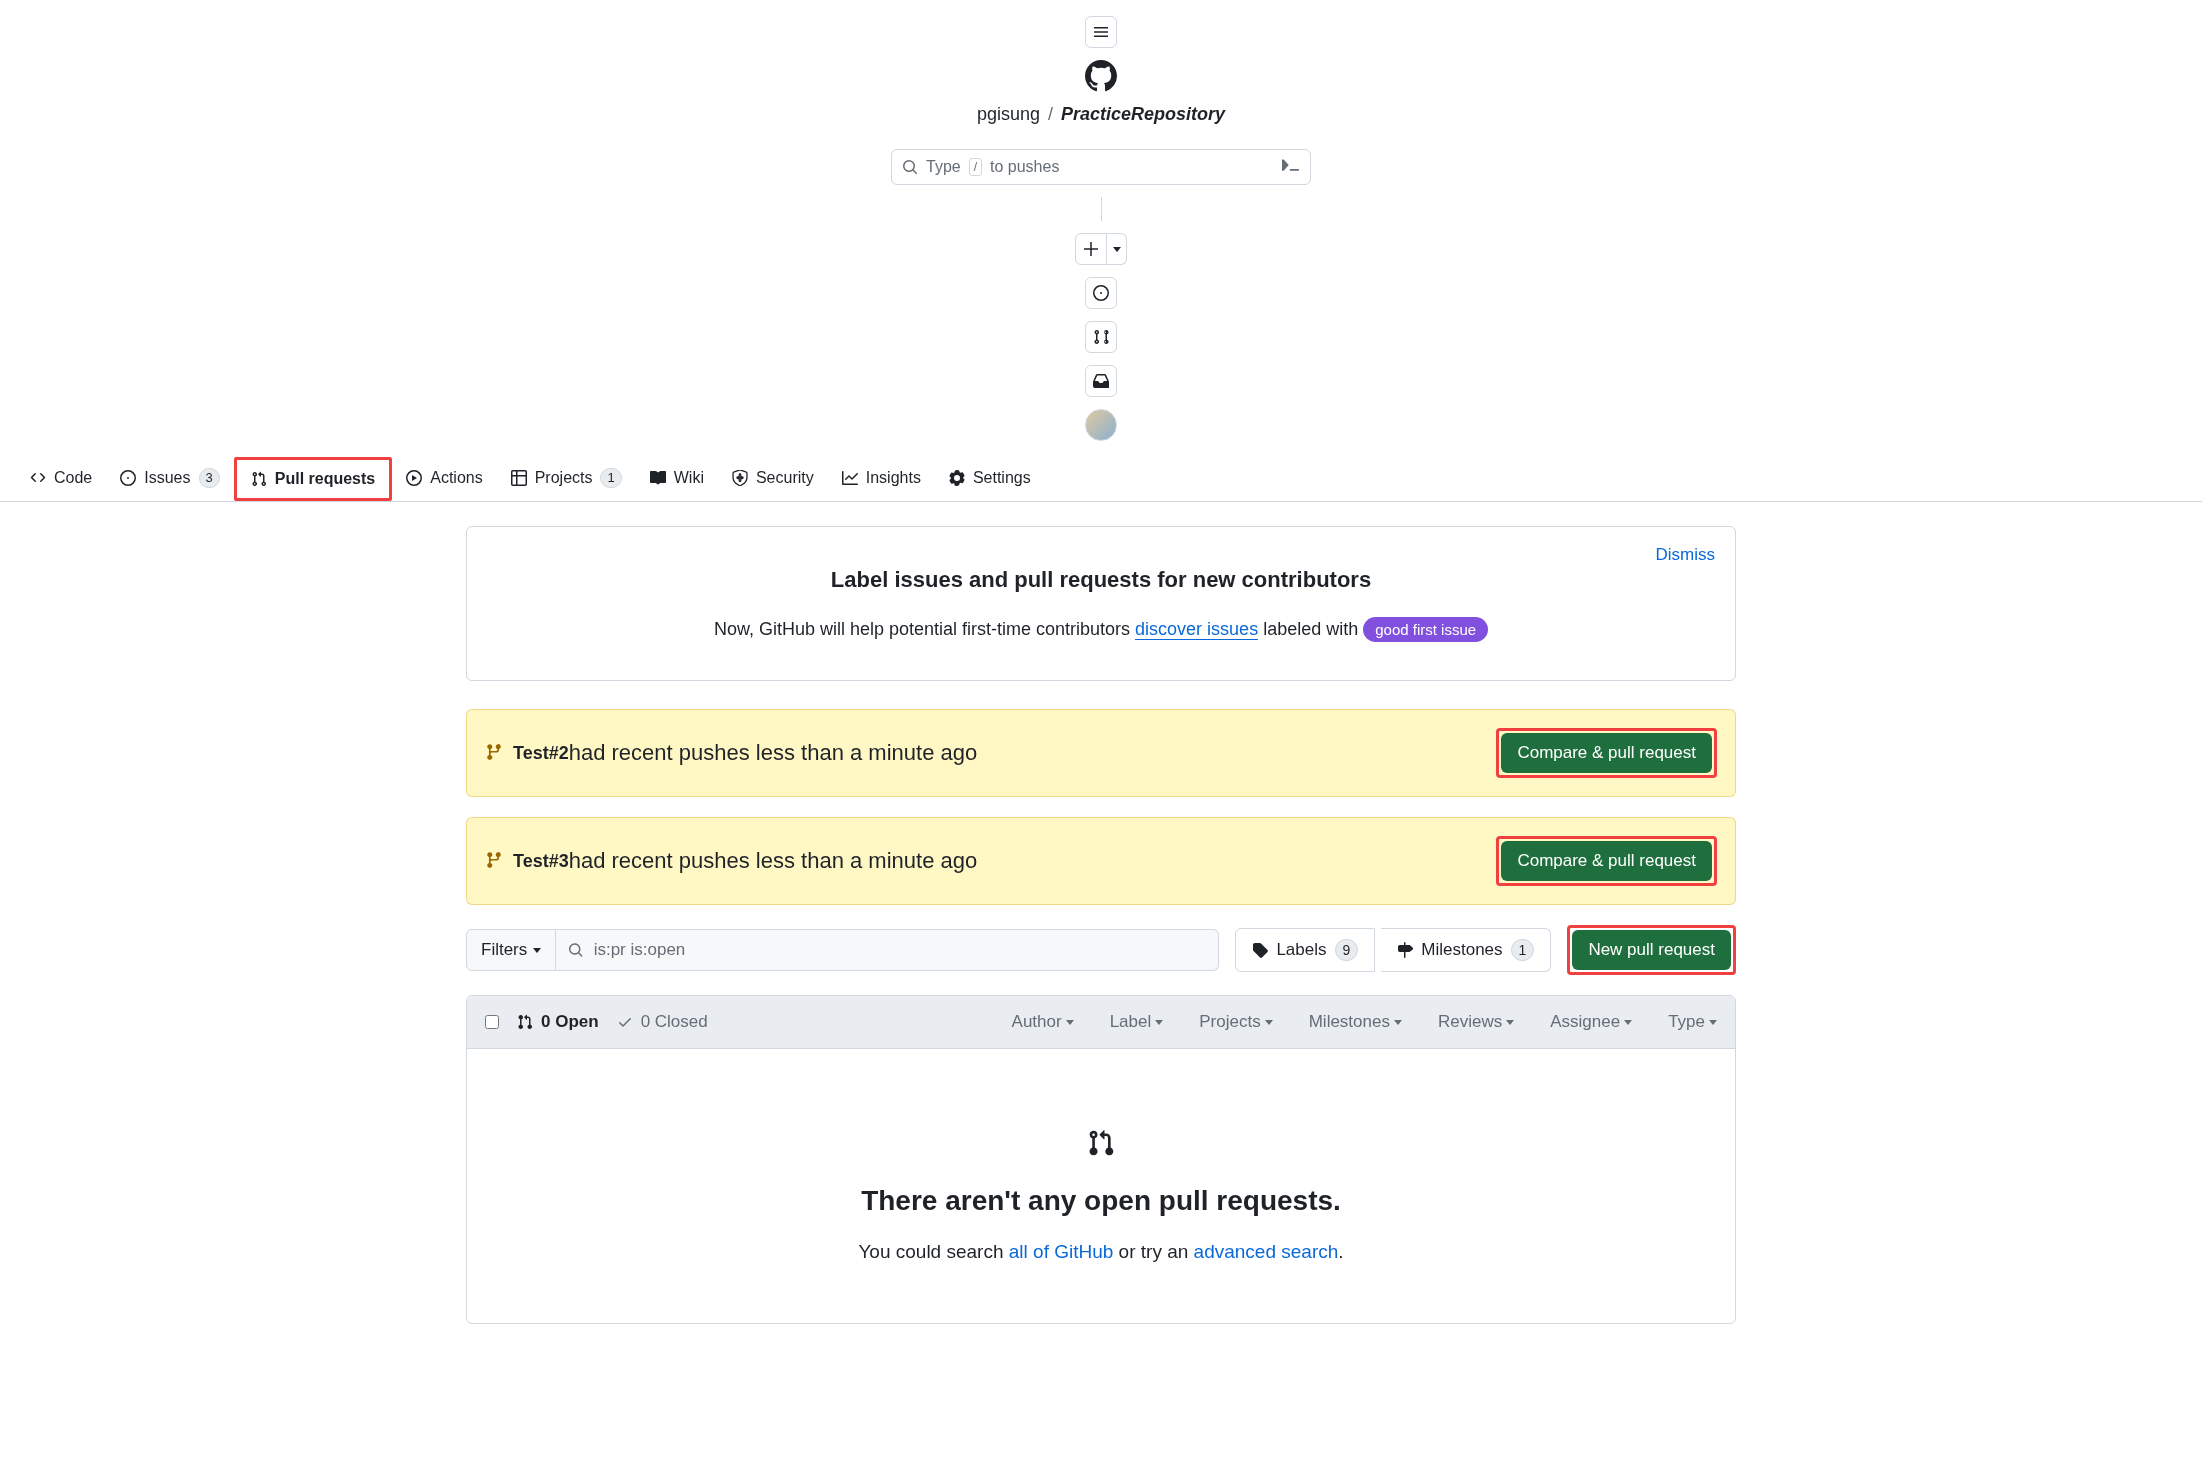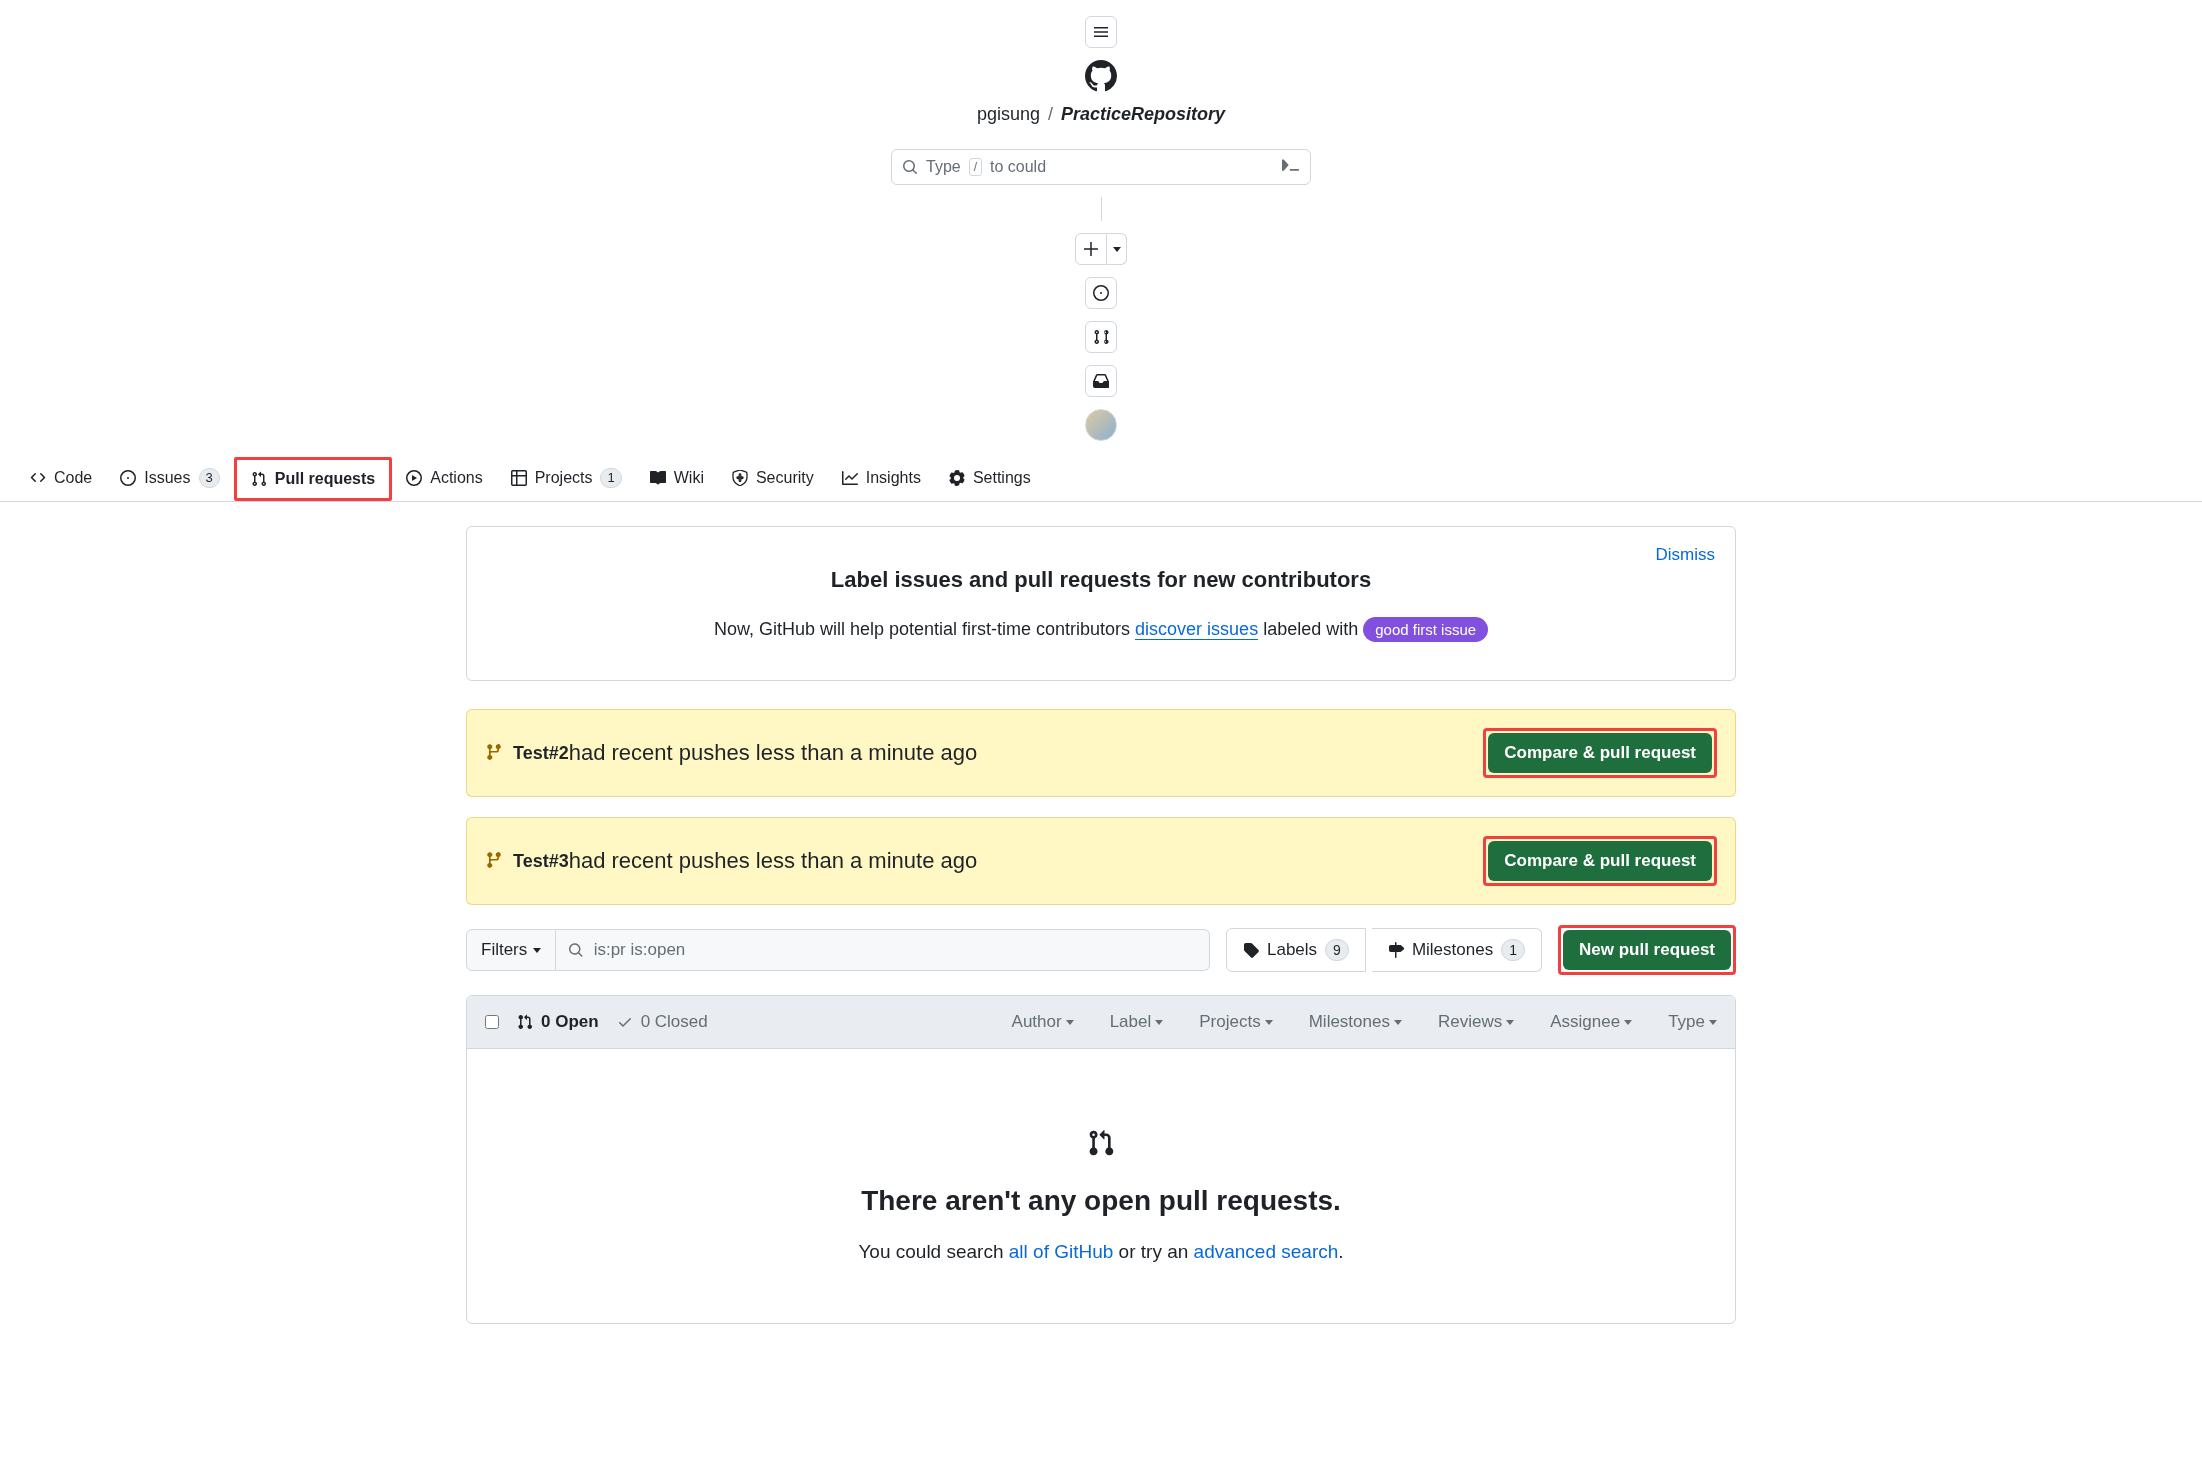--- a/index.html
+++ b/index.html
@@ -42,21 +42,21 @@
 .infobox p { text-align:center; font-size:18px; color:#1f2328;}
 .infobox p a.discover { color:#0969da; border-bottom:1px solid #0969da;}
 .pill { background:#8250df; color:#fff; border-radius:999px; padding:4px 12px; font-size:15px; font-weight:500;}
 
 
 .pushbanner { border:1px solid #d4a72c66; background:#fff8c5; border-radius:6px; padding: 18px 18px; display:flex; align-items:center; margin-bottom: 20px;}
 .pushbanner .branch-icon { color:#9a6700; margin-right:10px;}
 .pushbanner .branch { font-weight:700; font-size:18px;}
 .pushbanner .msg { font-size:22px; }
 .pushbanner .spacer { flex:1;}
-.btn-green { background:#1f6f3e; color:#fff; border:none; border-radius:6px; padding:10px 16px; font-size:17px; font-weight:700; cursor:pointer;text-align:center;}
+.btn-green { background:#1f6f3e; color:#fff; border:none; border-radius:6px; padding:10px 16px; font-size:17px; font-weight:400; cursor:pointer;text-align:center;}
 .red-hl-box { border: 3px solid #f04040; padding:2px; border-radius:4px; }
 
 
 .filterrow { display:flex; gap:16px; align-items:center; margin-bottom:20px;}
 .filters-btn { display:flex; align-items:center; gap:6px; border:1px solid #d0d7de; background:#f6f8fa; border-radius:6px 0 0 6px; padding:10px 14px; font-size:17px; cursor:pointer;}
 .filters-input-wrap { display:flex; flex:1; }
 .filters-input { flex:1; border:1px solid #d0d7de; border-left:none; border-radius:0 6px 6px 0; background:#f6f8fa; padding:10px 12px; display:flex; align-items:center; gap:10px; color:#656d76; font-size:17px;}
 .filters-input input { border:none; background:transparent; font-size:17px; color:#656d76; outline:none; width:100%;}
 .tagbtn { display:flex; align-items:center; gap:8px; border:1px solid #d0d7de; border-radius:6px; padding:10px 16px; font-size:17px; cursor:pointer; background:#fff;}
 .tagbtn .counter { background:#e9ecef; border:1px solid #d0d7de; border-radius:999px; padding:0 7px; font-size:14px; line-height:20px;}
@@ -102,21 +102,21 @@
     <span class="sep">/</span>
     <a class="repo">PracticeRepository</a>
   </div>
   <div class="header-spacer"></div>
   <div class="searchbox">
     <svg class="oc" viewBox="0 0 16 16">
         <path d="M10.68 11.74a6 6 0 01-7.922-8.982 6 6 0 018.982 7.922l3.04 3.04a.749.749 0 11-1.06 1.06l-3.04-3.04zM11.5 7a4.5 4.5 0 10-9 0 4.5 4.5 0 009 0z"></path>
       </svg>
     <span>Type</span>
     <span class="kbd">/</span>
-    <span>to could</span>
+    <span>to pushes</span>
     <span class="cmd">
       <svg class="oc18" viewBox="0 0 16 16">
           <path d="M0 13V3h1.5L6 8l-4.5 5zm7 0v-1.5h8V13z"></path>
         </svg>
     </span>
   </div>
   <div class="vdiv"></div>
   <div class="hbtn-group">
     <div class="hbtn">
         <svg class="oc" viewBox="0 0 16 16">

